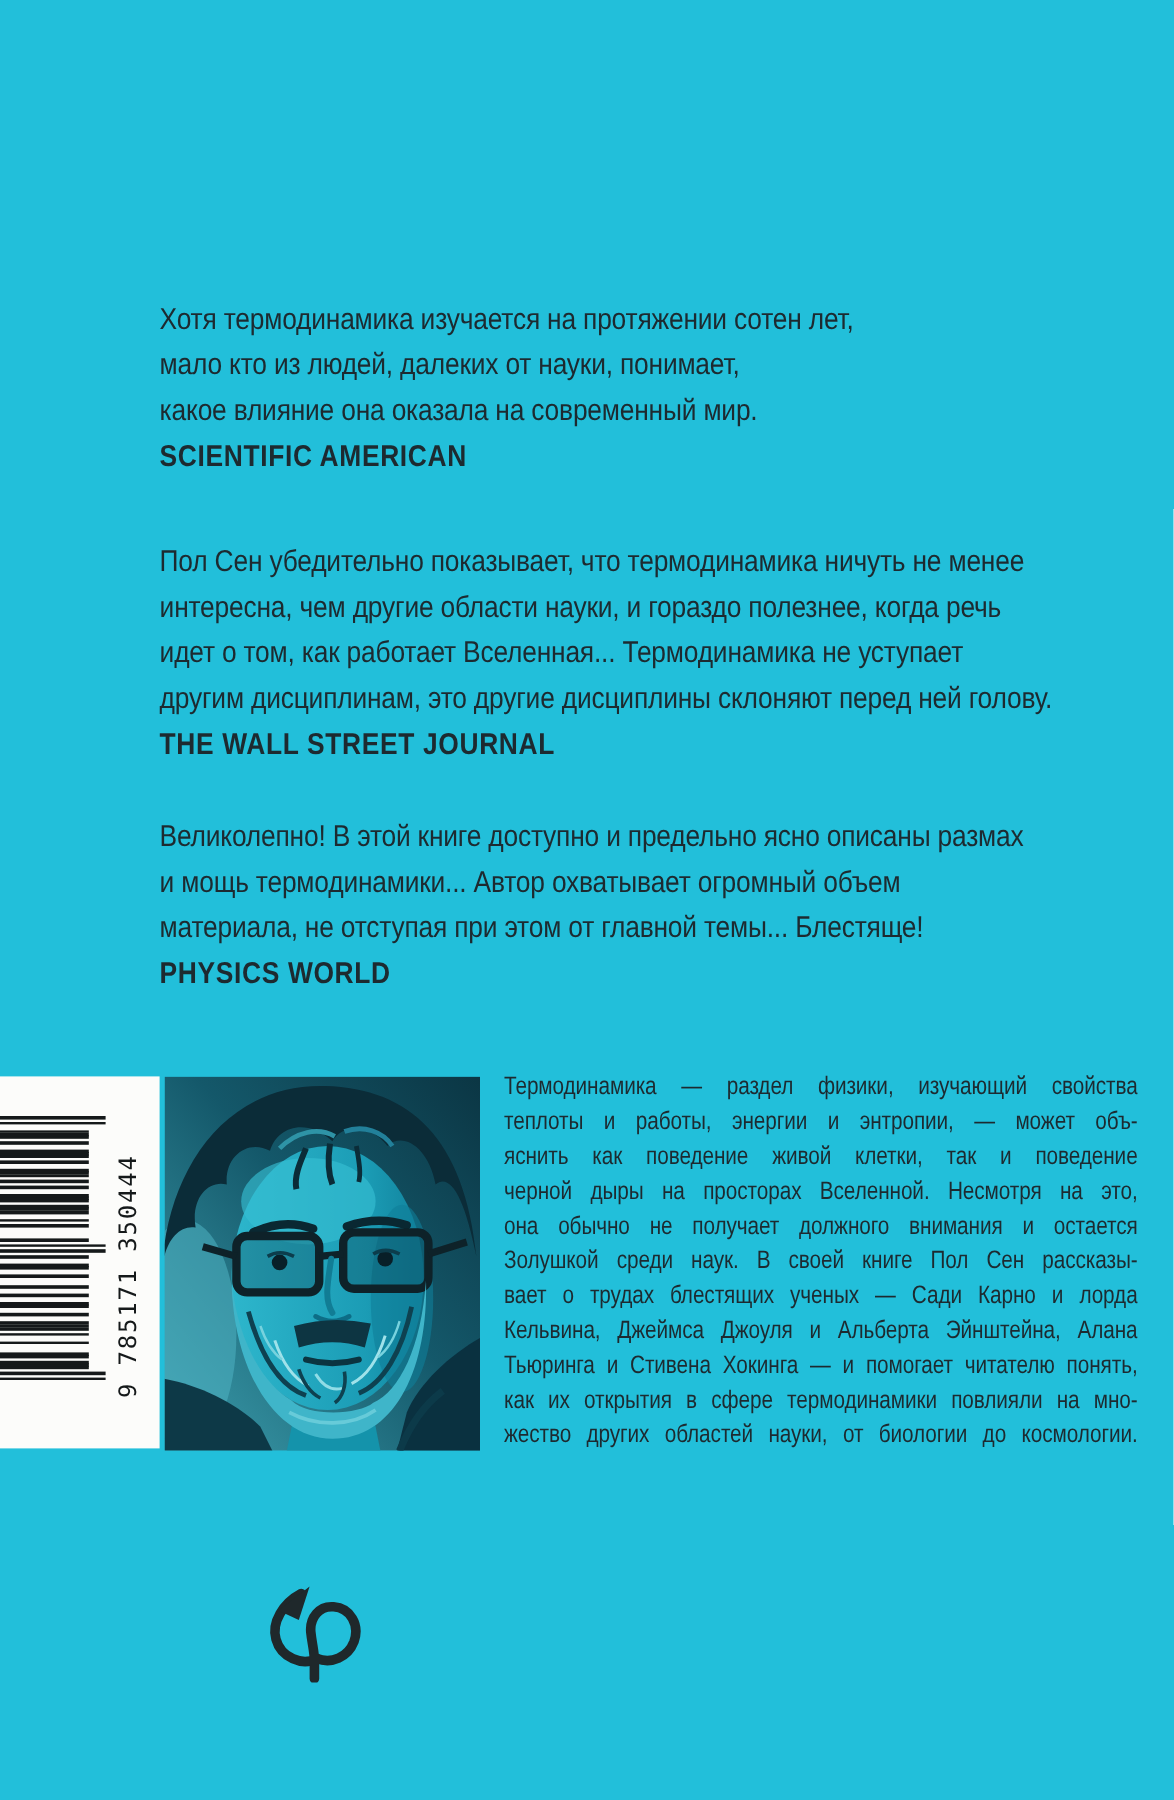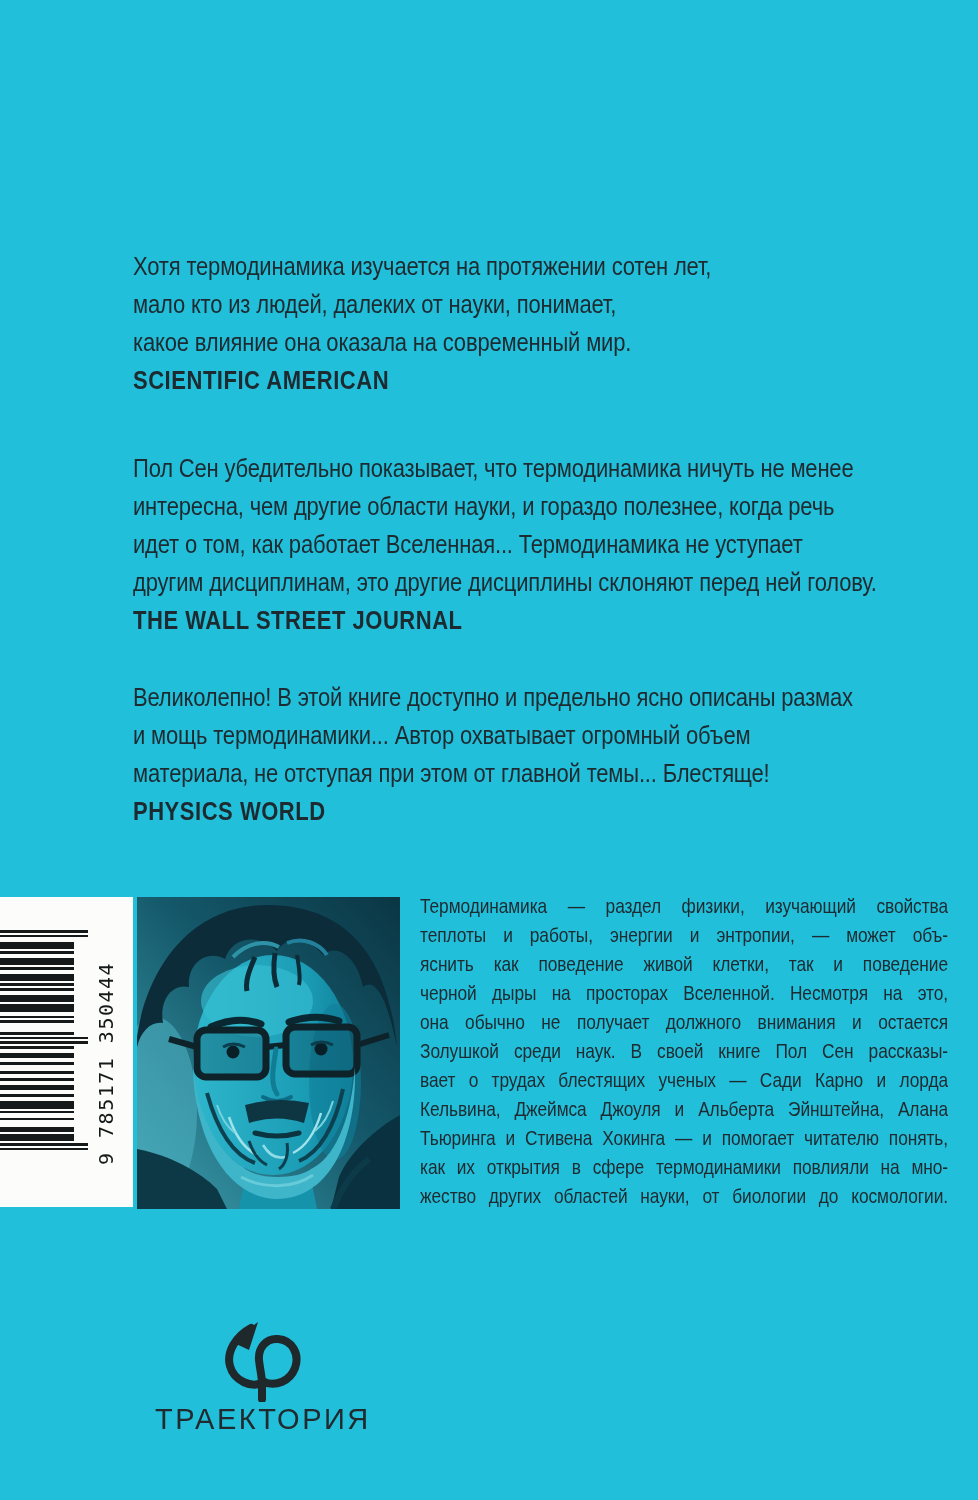--- a/index.html
+++ b/index.html
@@ -251,15 +251,14 @@
       </div>
   </div>
 
   <svg class="logo-icon" viewBox="0 0 84 96" xmlns="http://www.w3.org/2000/svg">
     <g stroke="#1f282b" stroke-width="8" fill="none" stroke-linecap="round">
       <path d="M33,22 C18,30 8,46 12,60 C16,75 34,83 46,76"></path>
       <path d="M46,76 C58,81 72,75 77,62 C82,48 74,34 60,33 C48,32 40,42 41,54 C42,64 44,70 44,78 L44,93"></path>
     </g>
     <polygon points="40,16 14,36 31,44" fill="#1f282b"></polygon>
   </svg>
-  <div class="publisher-name">ТРАЕКТОРИЯ</div>
 
 </div>
 
 </body></html>

